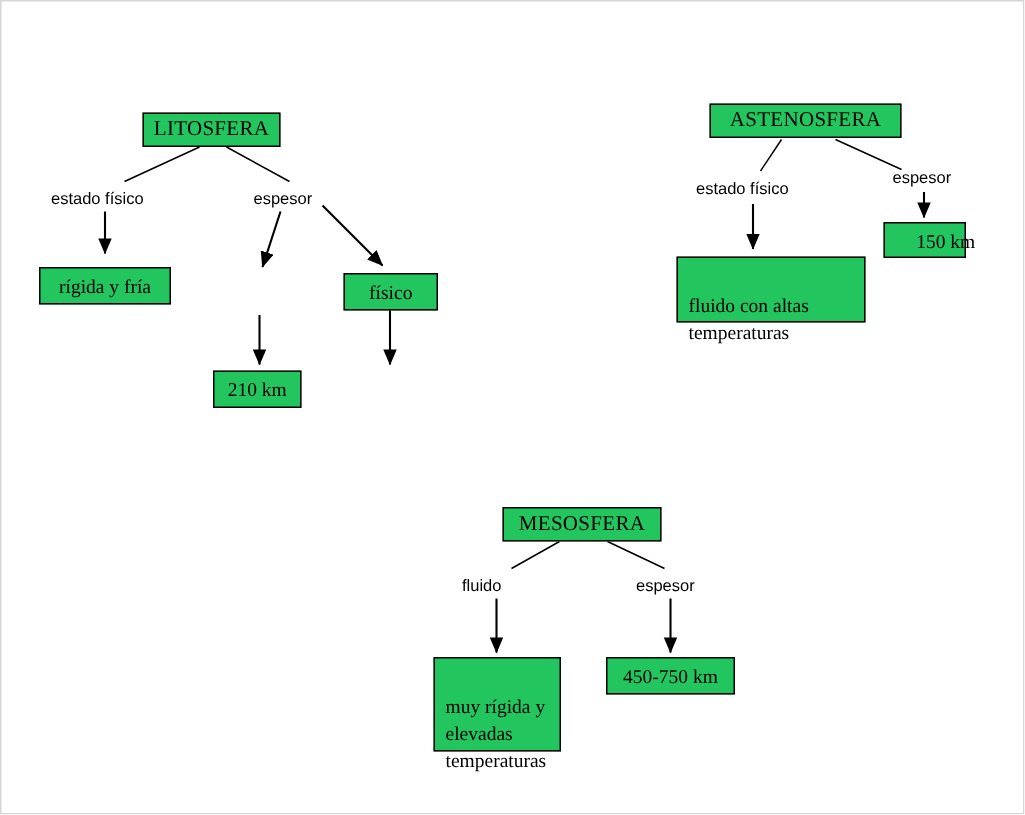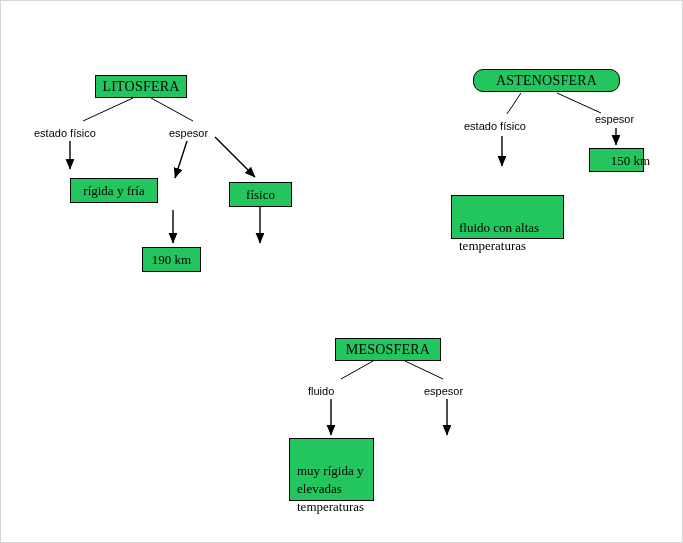--- a/index.html
+++ b/index.html
@@ -97,43 +97,43 @@
   </svg>
 
   <div class="node title" style="left:94px; top:74px; width:92px; height:23px;">
     <span>LITOSFERA</span>
   </div>
 
   <div class="edge-label" style="left:33px; top:126px;">estado físico</div>
 
   <div class="edge-label" style="left:168px; top:126px;">espesor</div>
 
-  <div class="node" style="left:25px; top:177px; width:88px; height:25px;margin-left:44px;">
+  <div class="node" style="left:25px; top:177px; width:88px; height:25px;">
     <span>rígida y fría</span>
   </div>
 
 
   <div class="node" style="left:228px; top:181px; width:63px; height:25px;">
     <span>físico</span>
   </div>
 
   <div class="node" style="left:141px; top:246px; width:59px; height:25px;">
-    <span>190 km</span>
+    <span>210 km</span>
   </div>
 
 
-  <div class="node title" style="left:472px; top:68px; width:147px; height:23px;border-radius:10px;">
+  <div class="node title" style="left:472px; top:68px; width:128px; height:23px;">
     <span>ASTENOSFERA</span>
   </div>
 
   <div class="edge-label" style="left:463px; top:119px;">estado físico</div>
 
   <div class="edge-label" style="left:594px; top:112px;">espesor</div>
 
-  <div class="node multiline" style="left:450px; top:170px; width:113px; height:44px;margin-top:24px;">
+  <div class="node multiline" style="left:450px; top:170px; width:126px; height:44px;">
     <span>fluido con altas
 temperaturas</span>
   </div>
 
   <div class="node" style="left:588px; top:147px; width:55px; height:24px;padding-left:28px;">
     <span>150 km</span>
   </div>
 
   <div class="node title" style="left:334px; top:337px; width:106px; height:23px;">
     <span>MESOSFERA</span>
@@ -142,14 +142,17 @@
   <div class="edge-label" style="left:307px; top:384px;">fluido</div>
 
   <div class="edge-label" style="left:423px; top:384px;">espesor</div>
 
   <div class="node multiline" style="left:288px; top:437px; width:85px; height:63px;">
     <span>muy rígida y
 elevadas
 temperaturas</span>
   </div>
 
+  <div class="node" style="left:403px; top:437px; width:86px; height:25px;">
+    <span>450-750 km</span>
+  </div>
 
 </div>
 
 </body></html>

